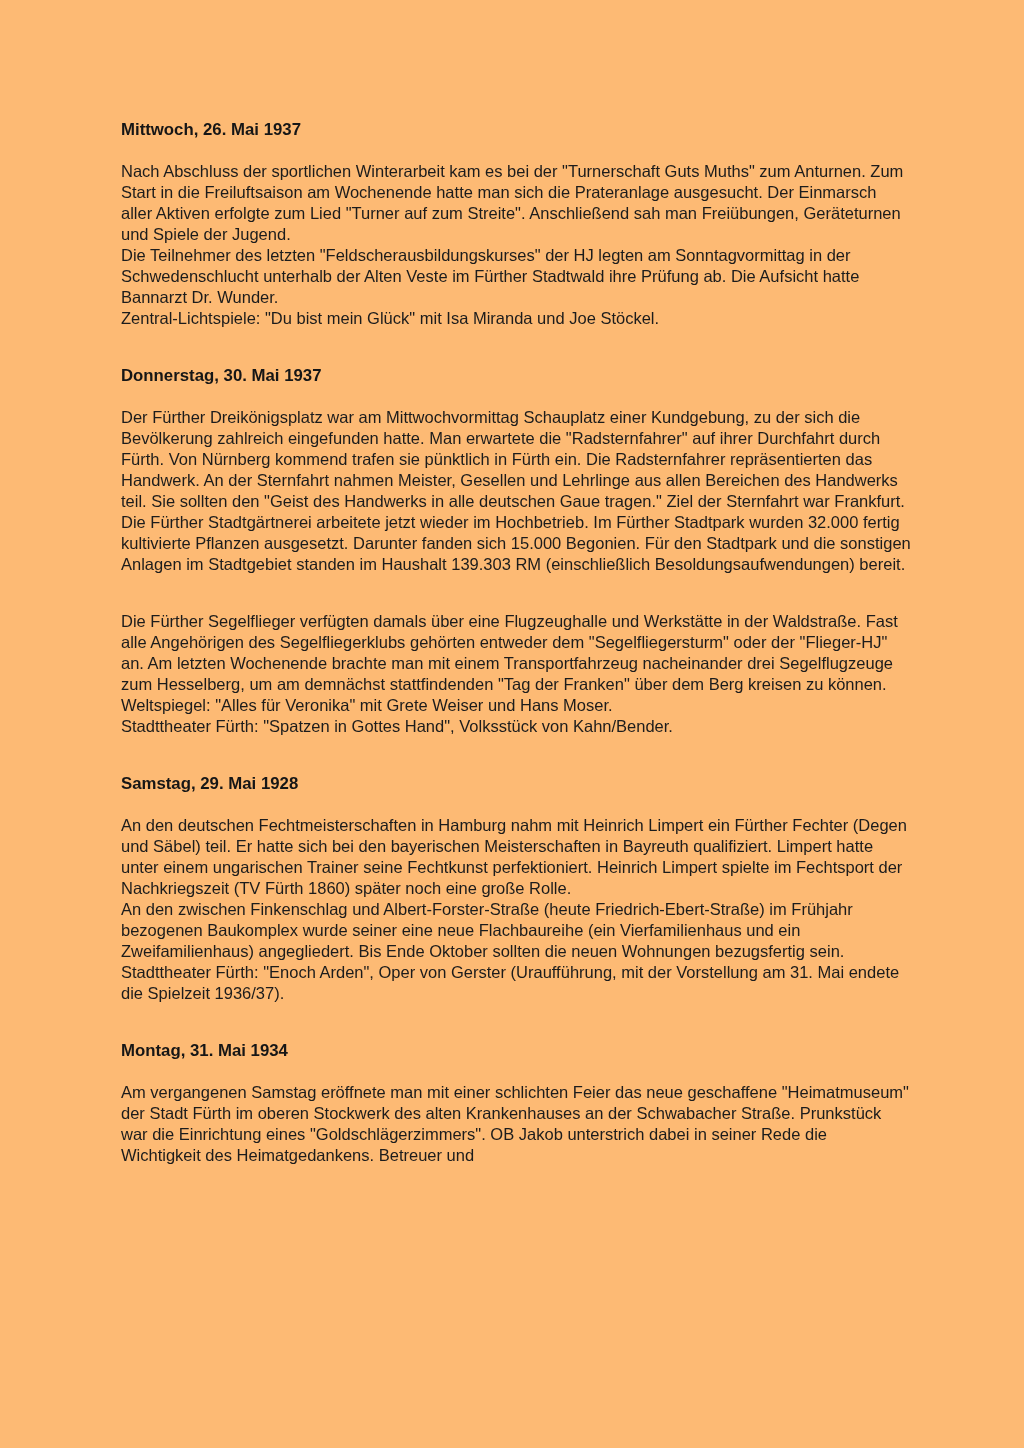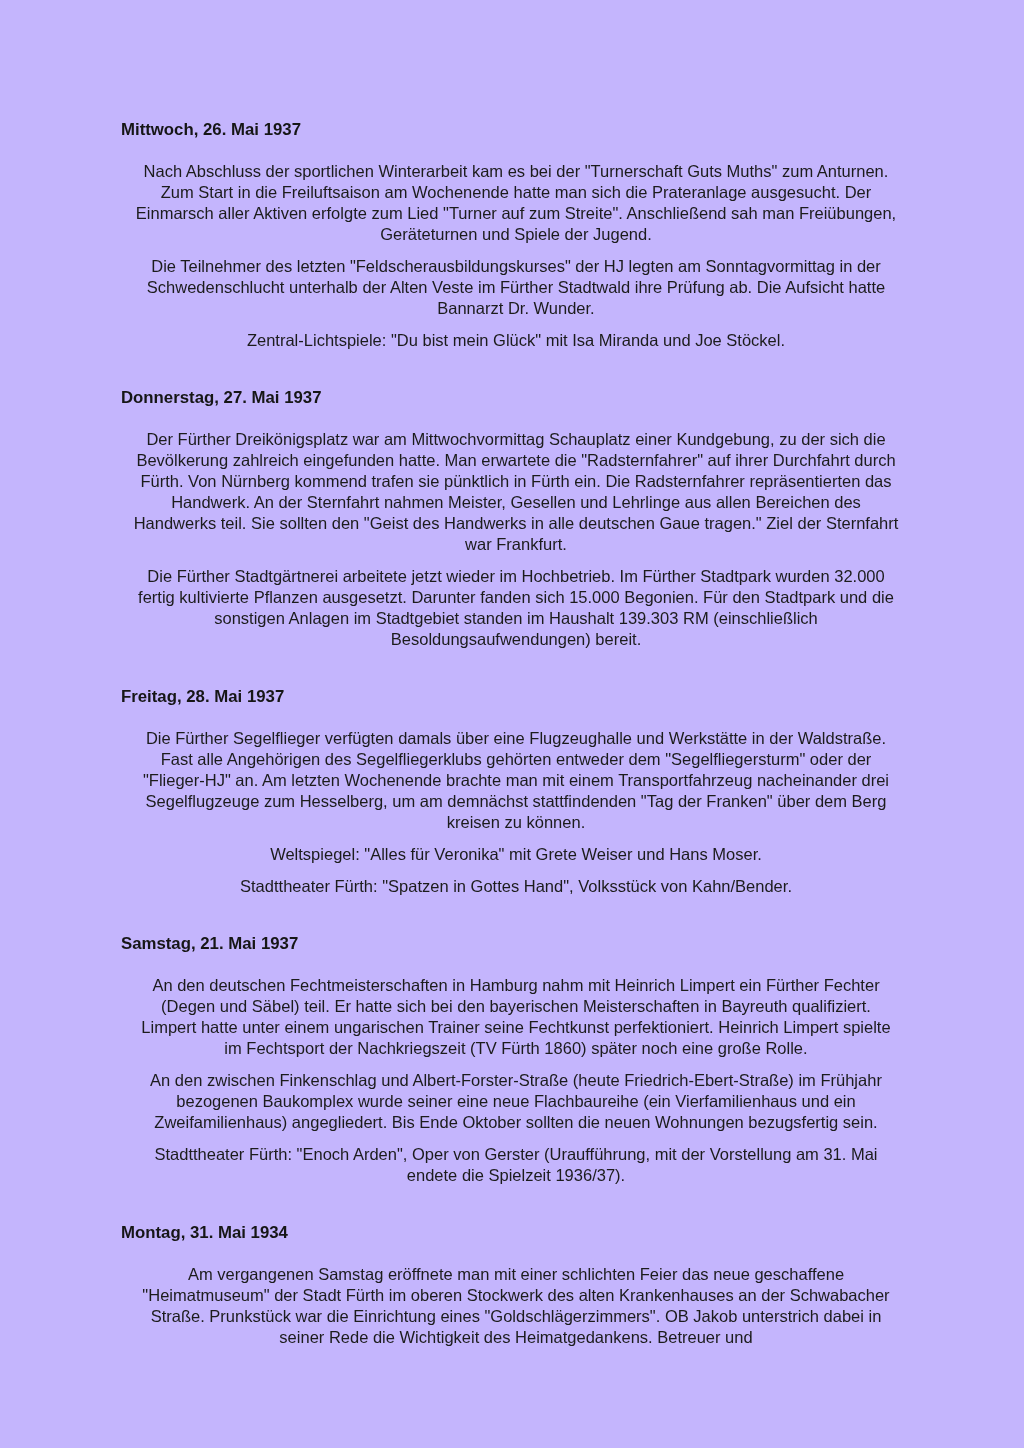--- a/index.html
+++ b/index.html
@@ -4,21 +4,21 @@
 <style>
   html, body {
     margin: 0;
     padding: 0;
     background: #ffffff;
   }
   .page {
     position: relative;
     width: 1024px;
     height: 1448px;
-    background: #c4b5fd;
+    background: #fdba74;
     overflow: hidden;
   }
   .content {
     position: absolute;
     left: 121px;
     top: 119px;
     width: 790px;
     font-family: "Liberation Sans", sans-serif;
     font-size: 16.5px;
     line-height: 21px;
@@ -29,51 +29,49 @@
     margin: 0 0 36px 0;
   }
   .section h2 {
     font-size: 16.8px;
     line-height: 21px;
     font-weight: bold;
     margin: 0 0 21px 0;
     color: #161616;
   }
   .section p {
-    margin: 11px;
-    text-align: center;
+    margin: 0;
   }
 </style>
 </head>
 <body>
 
 <div class="page">
   <div class="content" id="doc-content">
   <div class="section">
     <h2>Mittwoch, 26. Mai 1937</h2>
   <p>Nach Abschluss der sportlichen Winterarbeit kam es bei der "Turnerschaft Guts Muths" zum Anturnen. Zum Start in die Freiluftsaison am Wochenende hatte man sich die Prateranlage ausgesucht. Der Einmarsch aller Aktiven erfolgte zum Lied "Turner auf zum Streite". Anschließend sah man Freiübungen, Geräteturnen und Spiele der Jugend.</p>
         <p>Die Teilnehmer des letzten "Feldscherausbildungskurses" der HJ legten am Sonntagvormittag in der Schwedenschlucht unterhalb der Alten Veste im Fürther Stadtwald ihre Prüfung ab. Die Aufsicht hatte Bannarzt Dr. Wunder.</p>
         <p>Zentral-Lichtspiele: "Du bist mein Glück" mit Isa Miranda und Joe Stöckel.</p>
       </div>
 
   <div class="section">
-    <h2>Donnerstag, 27. Mai 1937</h2>
+    <h2>Donnerstag, 30. Mai 1937</h2>
   <p>Der Fürther Dreikönigsplatz war am Mittwochvormittag Schauplatz einer Kundgebung, zu der sich die Bevölkerung zahlreich eingefunden hatte. Man erwartete die "Radsternfahrer" auf ihrer Durchfahrt durch Fürth. Von Nürnberg kommend trafen sie pünktlich in Fürth ein. Die Radsternfahrer repräsentierten das Handwerk. An der Sternfahrt nahmen Meister, Gesellen und Lehrlinge aus allen Bereichen des Handwerks teil. Sie sollten den "Geist des Handwerks in alle deutschen Gaue tragen." Ziel der Sternfahrt war Frankfurt.</p>
         <p>Die Fürther Stadtgärtnerei arbeitete jetzt wieder im Hochbetrieb. Im Fürther Stadtpark wurden 32.000 fertig kultivierte Pflanzen ausgesetzt. Darunter fanden sich 15.000 Begonien. Für den Stadtpark und die sonstigen Anlagen im Stadtgebiet standen im Haushalt 139.303 RM (einschließlich Besoldungsaufwendungen) bereit.</p>
       </div>
 
   <div class="section">
-    <h2>Freitag, 28. Mai 1937</h2>
   <p>Die Fürther Segelflieger verfügten damals über eine Flugzeughalle und Werkstätte in der Waldstraße. Fast alle Angehörigen des Segelfliegerklubs gehörten entweder dem "Segelfliegersturm" oder der "Flieger-HJ" an. Am letzten Wochenende brachte man mit einem Transportfahrzeug nacheinander drei Segelflugzeuge zum Hesselberg, um am demnächst stattfindenden "Tag der Franken" über dem Berg kreisen zu können.</p>
         <p>Weltspiegel: "Alles für Veronika" mit Grete Weiser und Hans Moser.</p>
         <p>Stadttheater Fürth: "Spatzen in Gottes Hand", Volksstück von Kahn/Bender.</p>
       </div>
 
   <div class="section">
-    <h2>Samstag, 21. Mai 1937</h2>
+    <h2>Samstag, 29. Mai 1928</h2>
   <p>An den deutschen Fechtmeisterschaften in Hamburg nahm mit Heinrich Limpert ein Fürther Fechter (Degen und Säbel) teil. Er hatte sich bei den bayerischen Meisterschaften in Bayreuth qualifiziert. Limpert hatte unter einem ungarischen Trainer seine Fechtkunst perfektioniert. Heinrich Limpert spielte im Fechtsport der Nachkriegszeit (TV Fürth 1860) später noch eine große Rolle.</p>
         <p>An den zwischen Finkenschlag und Albert-Forster-Straße (heute Friedrich-Ebert-Straße) im Frühjahr bezogenen Baukomplex wurde seiner eine neue Flachbaureihe (ein Vierfamilienhaus und ein Zweifamilienhaus) angegliedert. Bis Ende Oktober sollten die neuen Wohnungen bezugsfertig sein.</p>
         <p>Stadttheater Fürth: "Enoch Arden", Oper von Gerster (Uraufführung, mit der Vorstellung am 31. Mai endete die Spielzeit 1936/37).</p>
       </div>
 
   <div class="section">
     <h2>Montag, 31. Mai 1934</h2>
   <p>Am vergangenen Samstag eröffnete man mit einer schlichten Feier das neue geschaffene "Heimatmuseum" der Stadt Fürth im oberen Stockwerk des alten Krankenhauses an der Schwabacher Straße. Prunkstück war die Einrichtung eines "Goldschlägerzimmers". OB Jakob unterstrich dabei in seiner Rede die Wichtigkeit des Heimatgedankens. Betreuer und</p>
       </div>
 </div>

